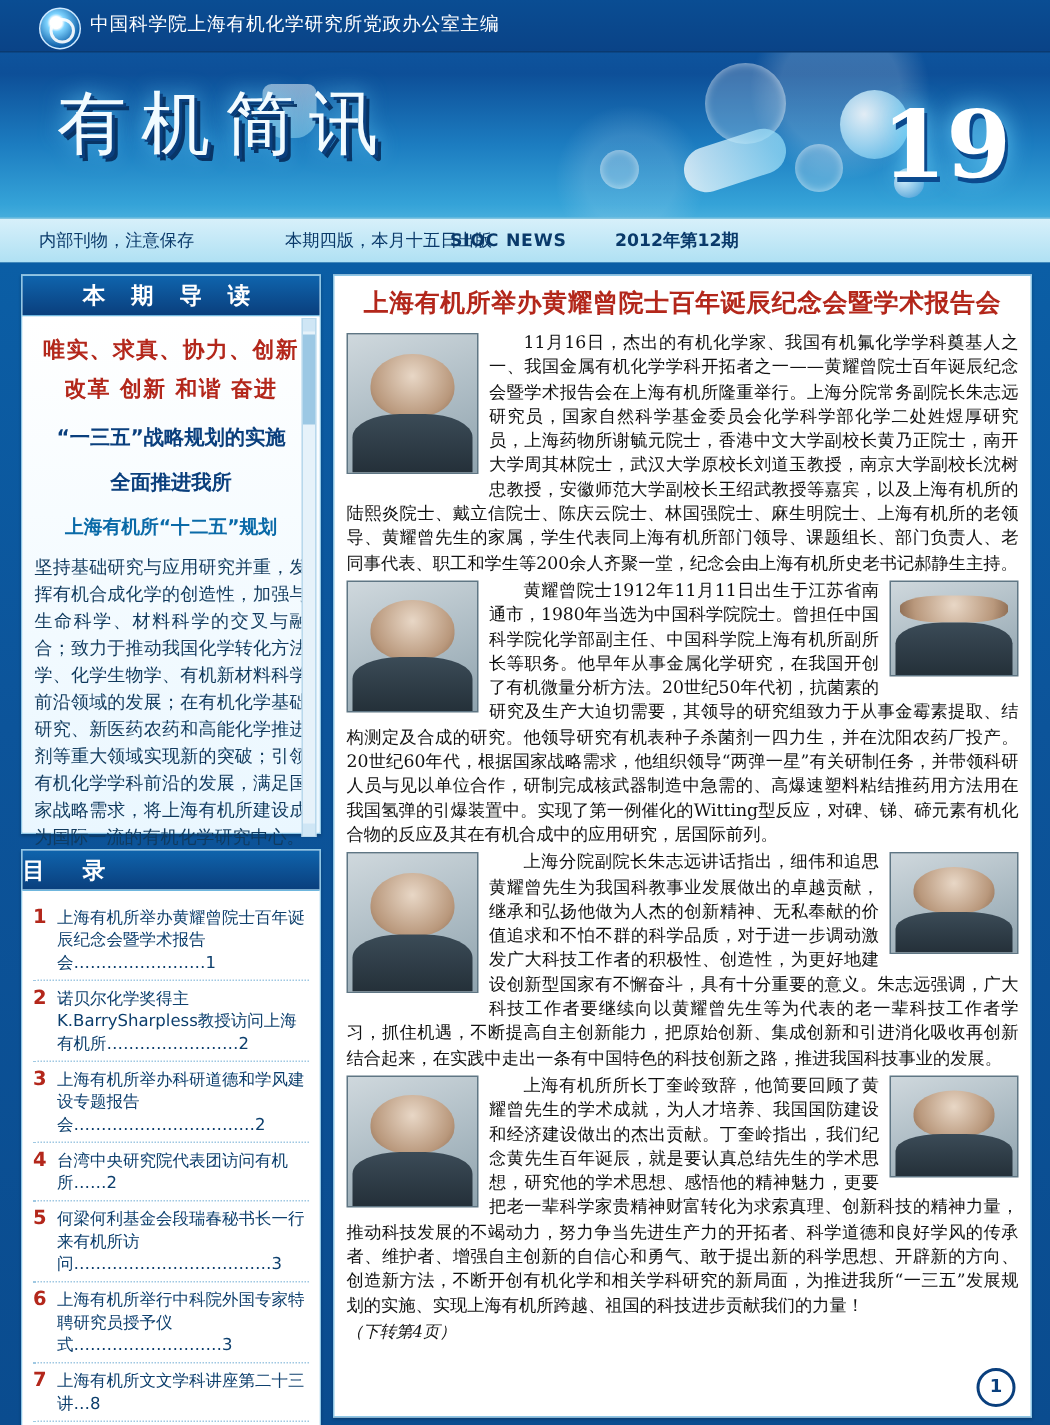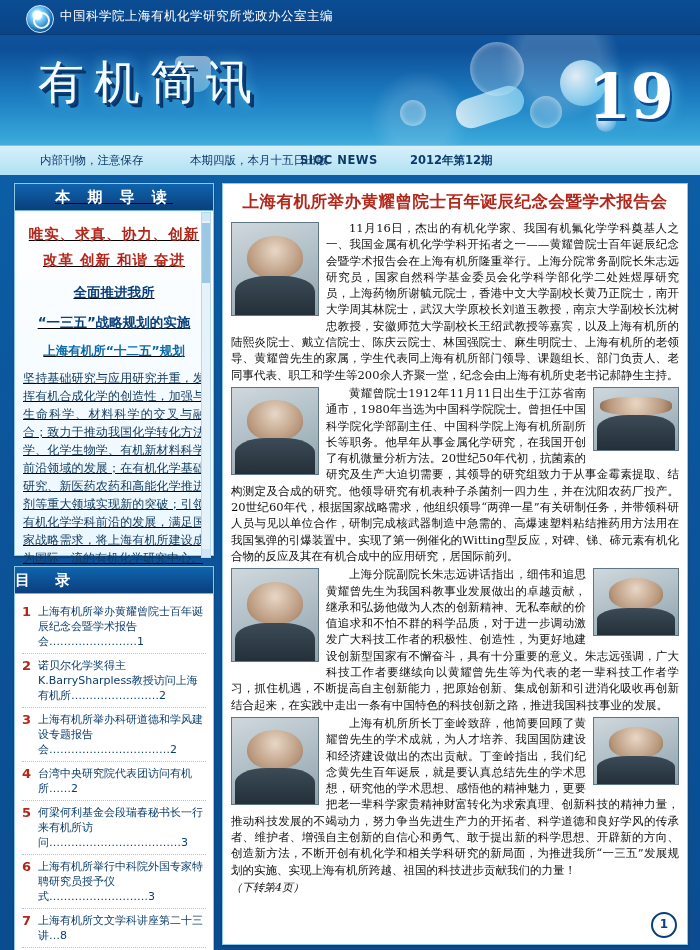--- a/index.html
+++ b/index.html
@@ -58,21 +58,21 @@
     font-family:"DejaVu Serif","Liberation Serif",serif;
     font-size:62px;font-weight:bold;color:#ffffff;
     text-shadow:2px 3px 0 #0b4a8e, 0 0 16px rgba(120,220,255,.9);
   }
   .mh-bottombar{
     position:absolute;left:0;top:145px;width:700px;height:30px;
     background:linear-gradient(180deg,#d7f0fa,#aee0f3);
     border-top:1px solid #7fc3e0;border-bottom:2px solid #0b3e7a;
   }
   .mh-bottombar span{position:absolute;top:7px;font-size:11.5px;color:#0a3a6a;}
-  .mb-1{left:40px;}
+  .mb-1{left:26px;}
   .mb-2{left:190px;}
   .mb-3{left:300px;font-weight:bold;letter-spacing:.5px;color:#0a3a6a;}
   .mb-4{left:410px;color:#b02a1e;font-weight:bold;}
 
   
   .content{
     position:absolute;left:0;top:175px;width:700px;height:775px;
     background:linear-gradient(180deg,#0b5ea5 0%,#0c549a 40%,#0a4c8f 100%);
   }
   
@@ -209,27 +209,27 @@
       <span class="mb-2">本期四版，本月十五日出版</span>
       <span class="mb-3">SIOC NEWS</span>
       <span class="mb-4">2012年第12期</span>
     </div>
   </div>
 
   <div class="content">
 
     <div class="leftcol">
 
-      <div class="panel" style="position:relative;text-decoration:underline;">
+      <div class="panel" style="position:relative;">
         <div class="panel-head">本 期 导 读</div>
         <div class="guide-body" style="height:344px;box-sizing:border-box;">
           <div class="guide-slogan">唯实、求真、协力、创新</div>
           <div class="guide-slogan">改革  创新  和谐  奋进</div>
+          <div class="guide-sub">“一三五”战略规划的实施</div>
           <div class="guide-sub">全面推进我所</div>
-          <div class="guide-sub">“一三五”战略规划的实施</div>
           <div class="guide-sub2">上海有机所“十二五”规划</div>
           <div class="guide-para">坚持基础研究与应用研究并重，发挥有机合成化学的创造性，加强与生命科学、材料科学的交叉与融合；致力于推动我国化学转化方法学、化学生物学、有机新材料科学前沿领域的发展；在有机化学基础研究、新医药农药和高能化学推进剂等重大领域实现新的突破；引领有机化学学科前沿的发展，满足国家战略需求，将上海有机所建设成为国际一流的有机化学研究中心。</div>
         </div>
         <div class="mini-scroll">
           <div class="arrow" style="top:0;"></div>
           <div class="thumb" style="top:10px;"></div>
           <div class="arrow" style="bottom:0;"></div>
         </div>
       </div>
 

